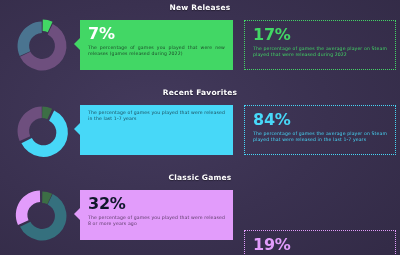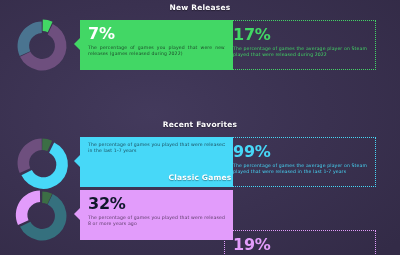--- a/index.html
+++ b/index.html
@@ -24,21 +24,21 @@
     text-decoration: underline;
   }
 
   .row {
     position: absolute;
     left: 0;
     width: 400px;
     height: 85px;
   }
   .row-0 { top: 0px; }
-  .row-1 { top: 85px; margin-top: 32px; }
+  .row-1 { top: 85px; }
   .row-2 { top: 170px; }
 
   .row-title {
     position: absolute;
     top: 3px;
     left: 0;
     width: 400px;
     text-align: center;
     font-size: 7.5px;
     font-weight: bold;
@@ -78,21 +78,21 @@
     left: -6px;
     top: 18px;
     width: 0;
     height: 0;
     border-top: 6px solid transparent;
     border-bottom: 6px solid transparent;
     border-right: 6px solid currentColor;
   }
   .panel-right {
     position: absolute;
-    left: 224px;
+    left: 244px;
     top: 20px;
     width: 152px;
     height: 50px;
     box-sizing: border-box;
     padding: 5px 8px 4px 8px;
     background: transparent;
     border: 1px dotted currentColor;
   }
 
   .big-num {
@@ -174,21 +174,21 @@
             <path d="M 17.215388210977615 64.87175947368348 A 36 36 0 0 1 49.497361507790764 14.003509135665048 L 49.734718573556236 31.00185204382322 A 19 19 0 0 0 32.69701044468263 57.848984166666284 Z" fill="#6e4f7e"></path>
           </g>
       </svg>
     </div>
 
     <div class="panel-left">
       <div class="desc">The percentage of games you played that were released in the last 1-7 years</div>
     </div>
 
     <div class="panel-right">
-      <div class="big-num">99%</div>
+      <div class="big-num">84%</div>
       <div class="desc">The percentage of games the average player on Steam played that were released in the last 1-7 years</div>
     </div>
   </div>
 
   <div class="row row-2">
     <div class="row-title">Classic Games</div>
 
     <div class="donut-wrap">
       <svg class="donut-svg" viewBox="0 0 100 100">
         <g>

